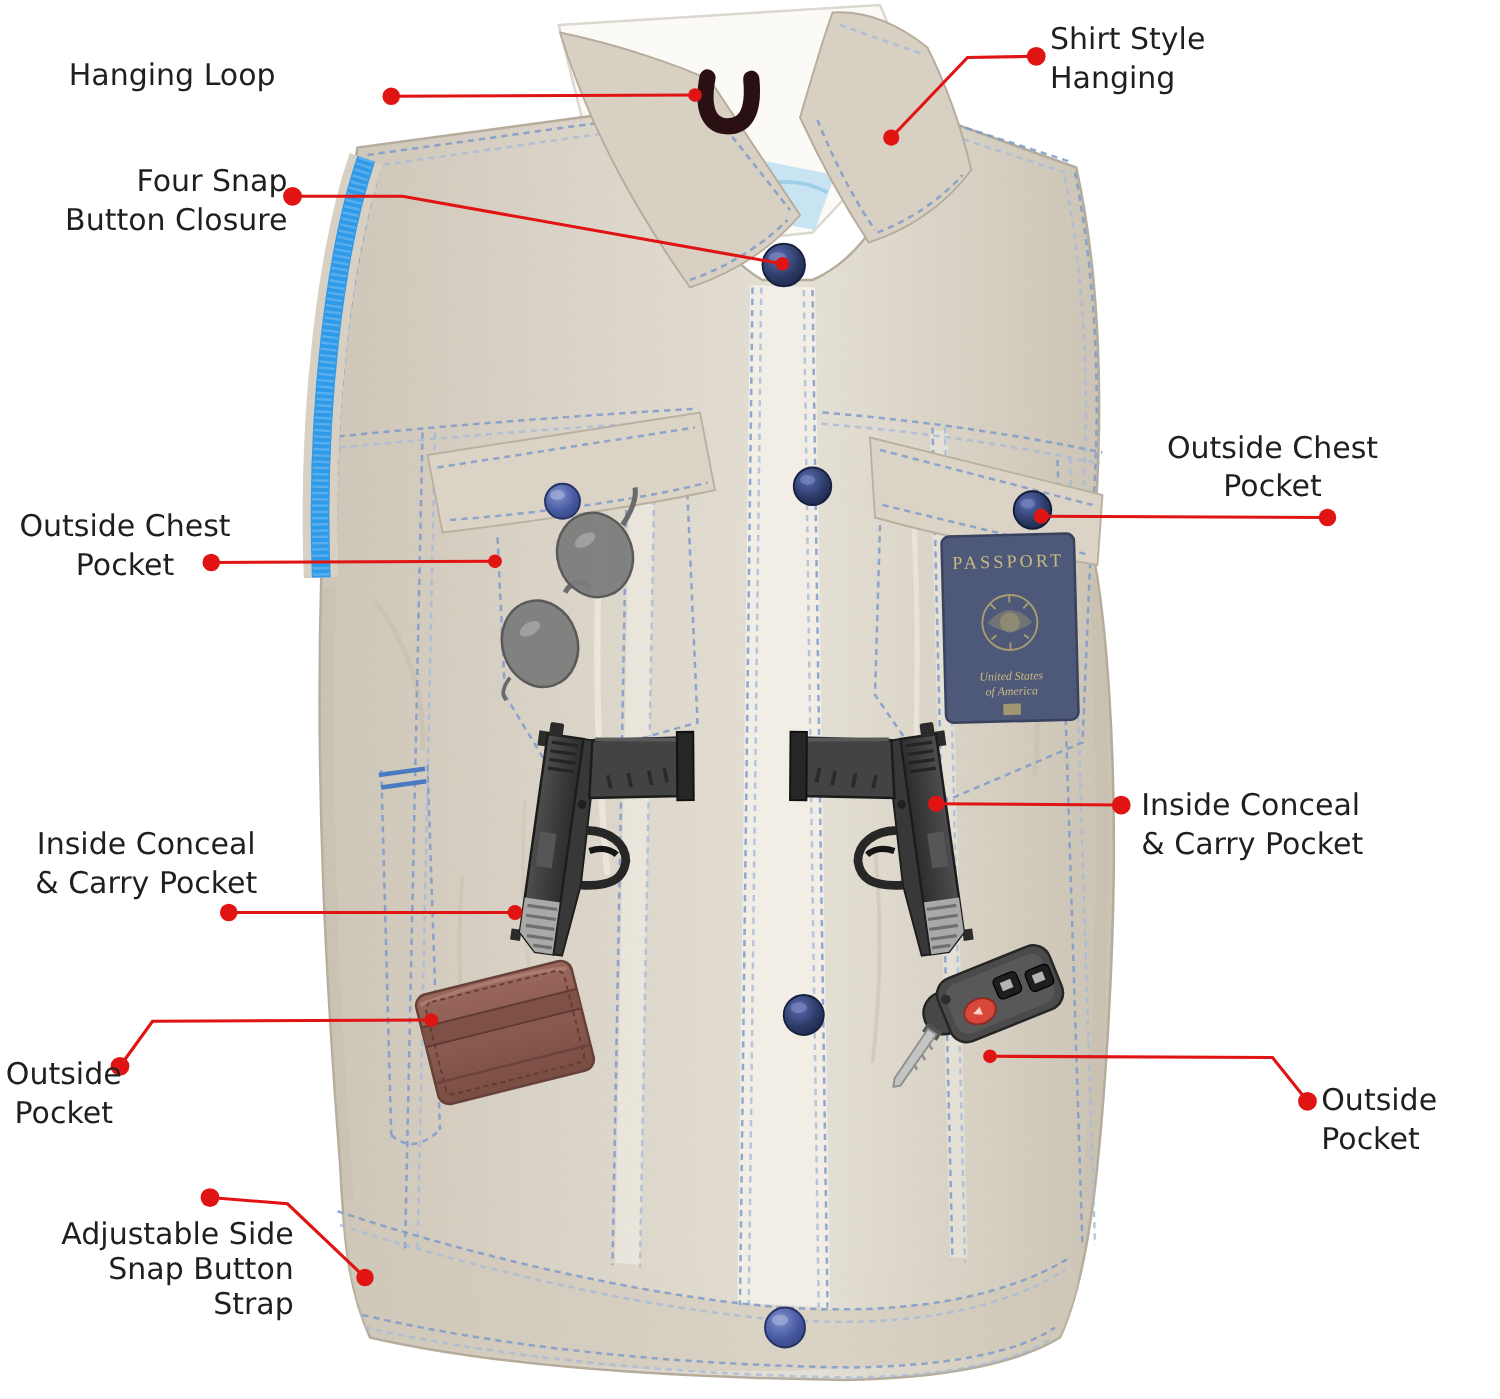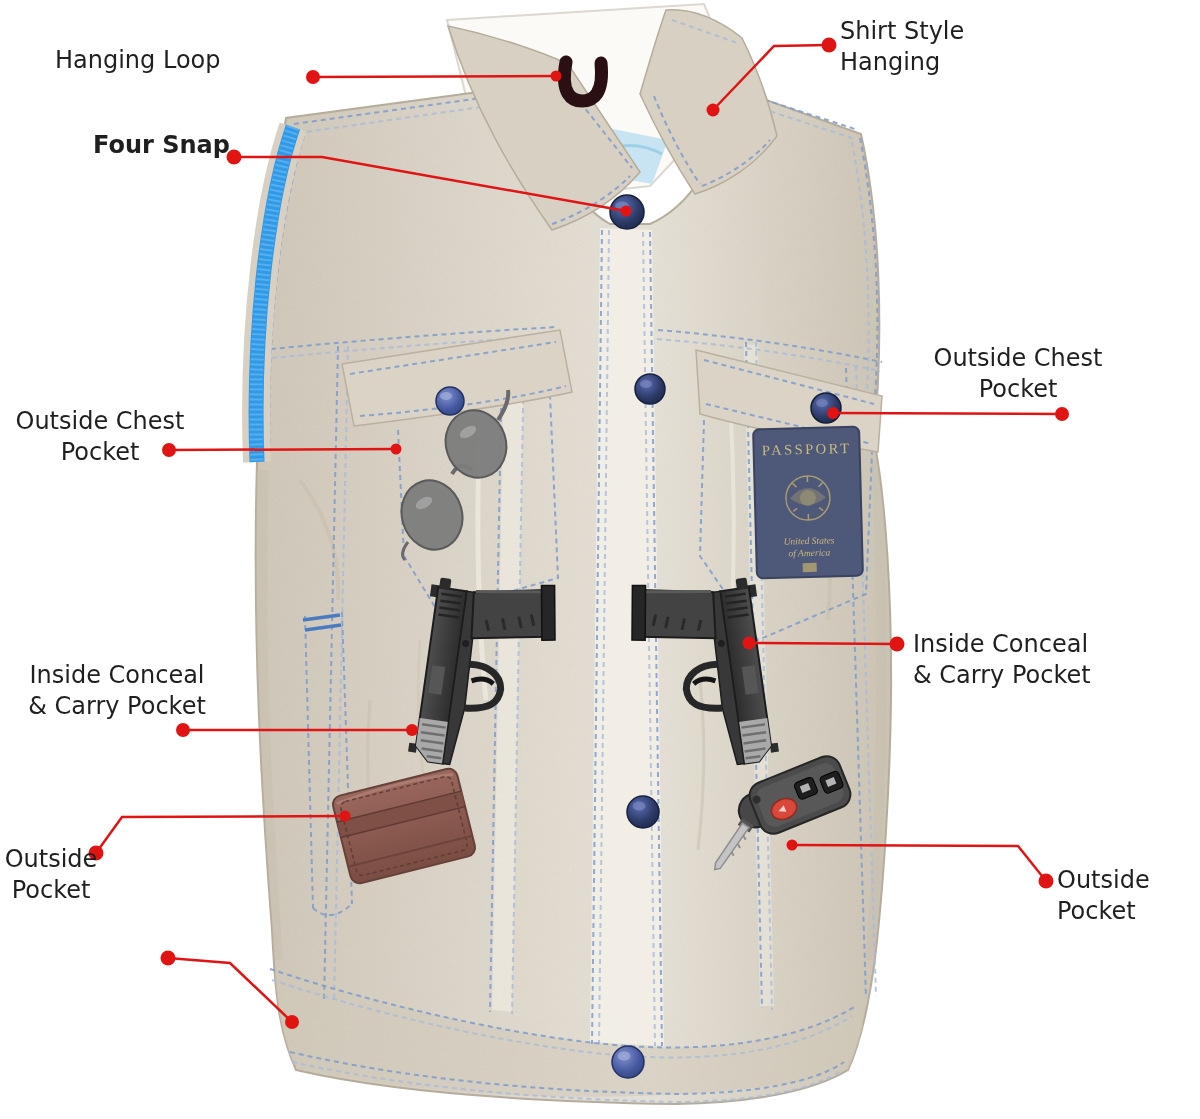--- a/index.html
+++ b/index.html
@@ -3,21 +3,21 @@
 <meta charset="utf-8">
 <style>
   html,body{margin:0;padding:0;background:#ffffff;}
   .stage{position:relative;width:1200px;height:1119px;background:#ffffff;overflow:hidden;
          font-family:"DejaVu Sans",sans-serif;}
   .stage svg{position:absolute;left:0;top:0;}
   .callout{position:absolute;font-size:24px;line-height:31px;color:#1f1f1f;white-space:nowrap;}
   .callout span{display:block;}
   .co-hl{left:55px;top:45px;width:250px;text-align:left;}
   .co-ssc{left:840px;top:16px;text-align:left;}
-  .co-fsb{left:0px;top:130px;width:230px;text-align:right;font-weight:bold;}
+  .co-fsb{left:0px;top:130px;width:230px;text-align:right;}
   .co-ocpl{left:0px;top:406px;width:200px;text-align:center;}
   .co-ocpr{left:918px;top:343px;width:200px;text-align:center;}
   .co-iccl{left:5px;top:660px;width:224px;text-align:center;}
   .co-iccr{left:913px;top:629px;text-align:left;}
   .co-opl{left:0px;top:844px;width:102px;text-align:center;}
   .co-opr{left:1057px;top:865px;text-align:left;}
   .co-adj{left:15px;top:973px;width:220px;text-align:right;line-height:28px;}
   .stitch{stroke:#7e9bca;stroke-width:2;stroke-dasharray:5 4;fill:none;opacity:.85;}
   .stitch2{stroke:#a7bad8;stroke-width:2;stroke-dasharray:5 4;fill:none;opacity:.8;}
   .leader{stroke:#e11414;stroke-width:2.5;fill:none;stroke-linecap:round;}
@@ -318,20 +318,21 @@
 
   <div class="callout co-hl">
     <span>Hanging Loop</span>
   </div>
   <div class="callout co-ssc">
     <span>Shirt Style</span>
     <span>Hanging</span>
   </div>
   <div class="callout co-fsb">
     <span>Four Snap</span>
+    <span>Button Closure</span>
   </div>
   <div class="callout co-ocpl">
     <span>Outside Chest</span>
     <span>Pocket</span>
   </div>
   <div class="callout co-ocpr">
     <span>Outside Chest</span>
     <span>Pocket</span>
   </div>
   <div class="callout co-iccl">
@@ -343,13 +344,18 @@
     <span>&amp; Carry Pocket</span>
   </div>
   <div class="callout co-opl">
     <span>Outside</span>
     <span>Pocket</span>
   </div>
   <div class="callout co-opr">
     <span>Outside</span>
     <span>Pocket</span>
   </div>
+  <div class="callout co-adj">
+    <span>Adjustable Side</span>
+    <span>Snap Button</span>
+    <span>Strap</span>
+  </div>
 </div>
 
 </body></html>

